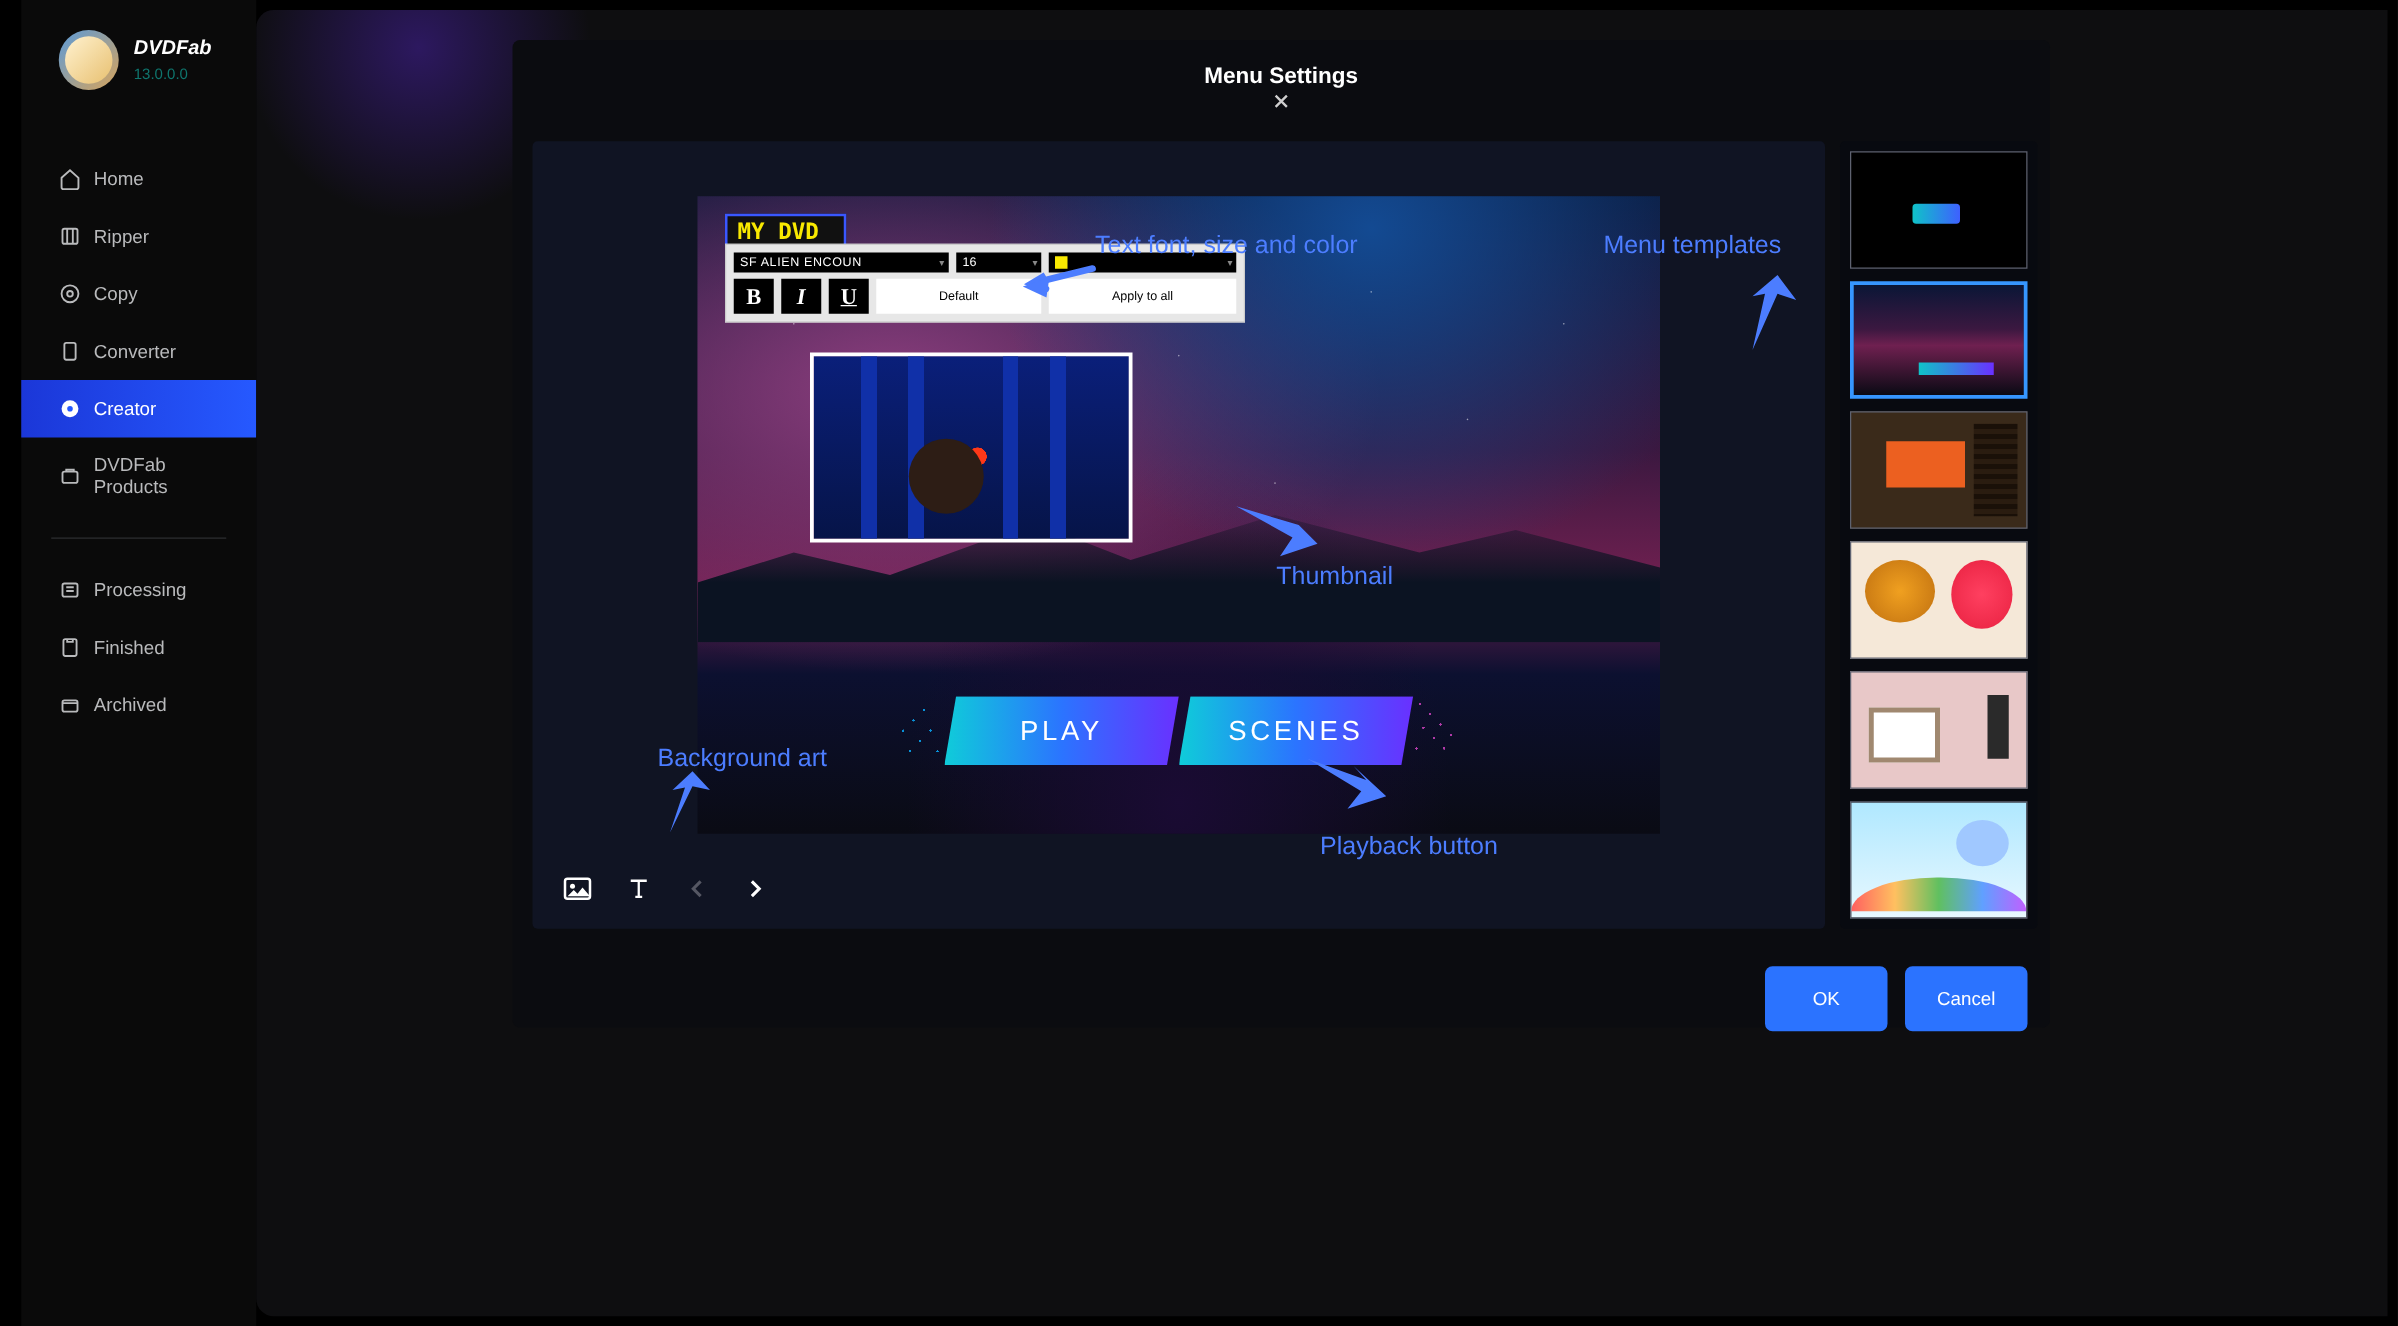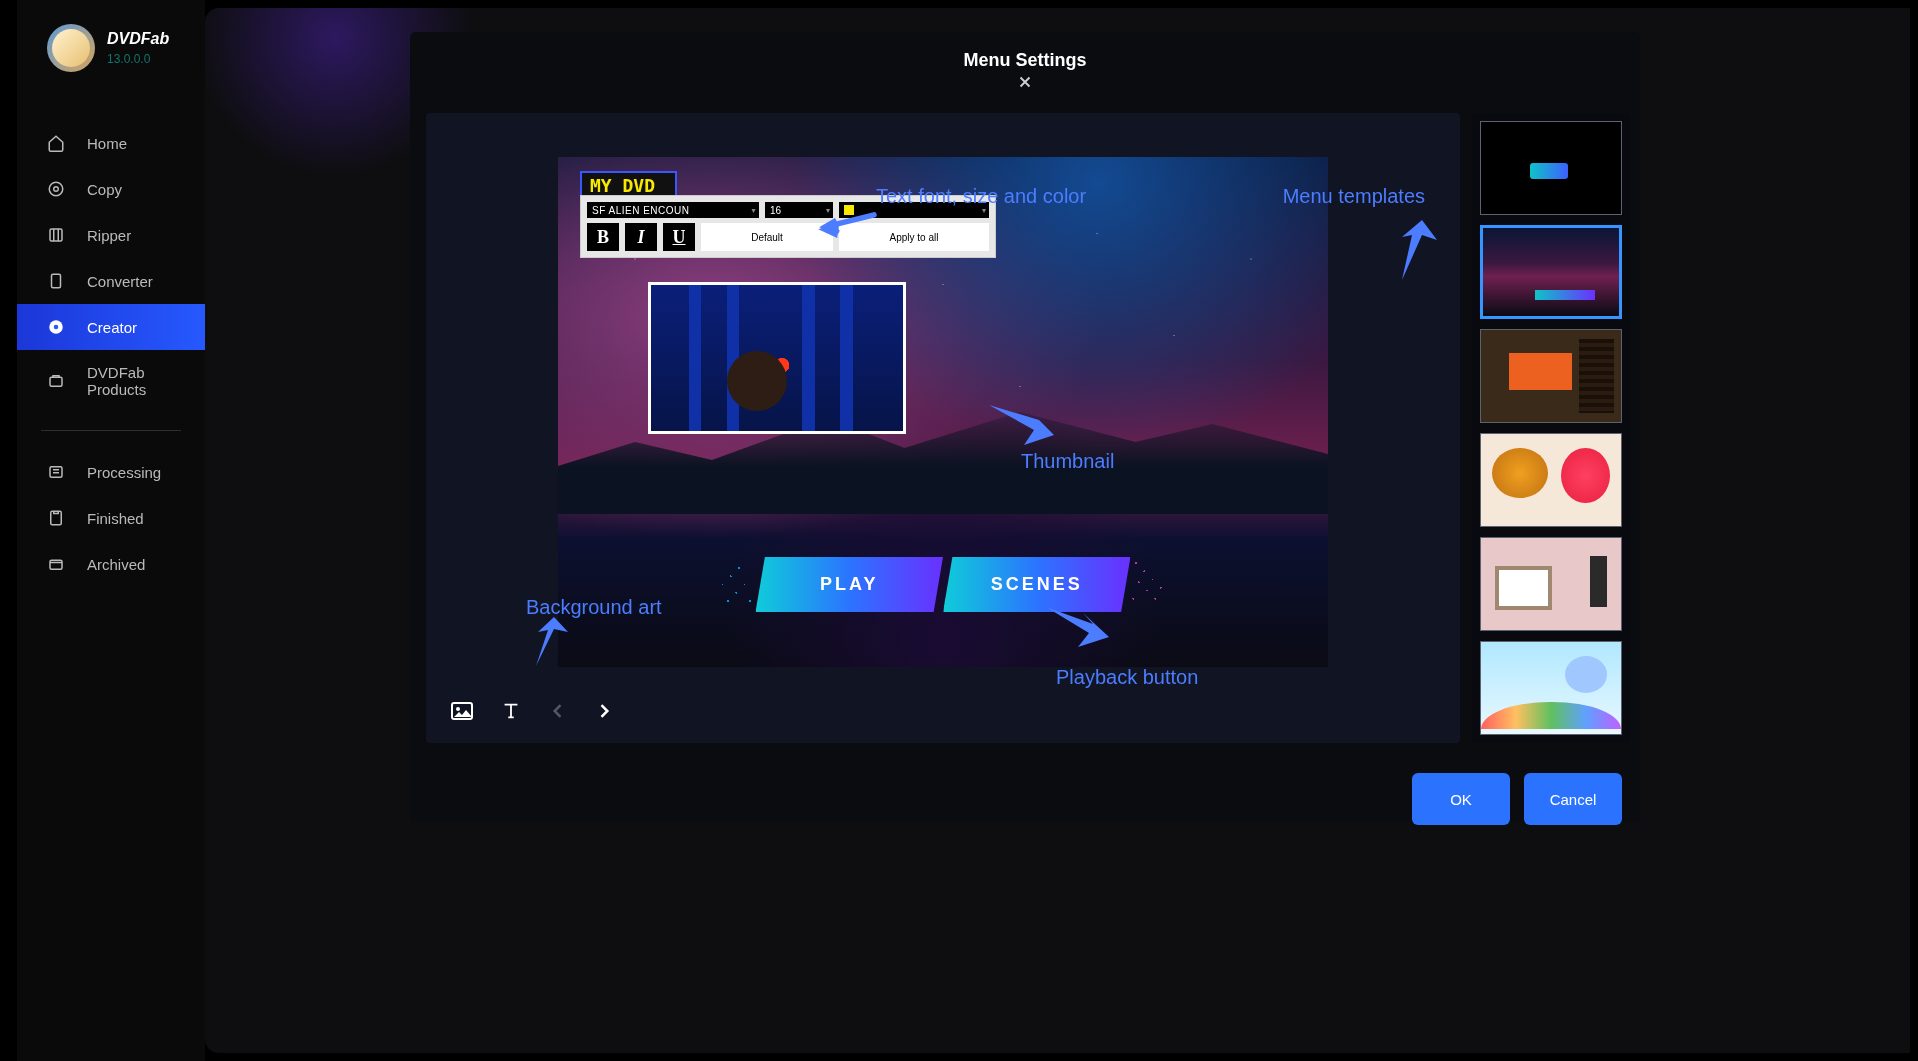--- a/index.html
+++ b/index.html
@@ -65,21 +65,21 @@
     .nav-list {
       padding-top: 24px;
     }
     .nav-item {
       display: flex;
       align-items: center;
       padding: 14px 24px 14px 30px;
       color: #b9babc;
       font-size: 15px;
       cursor: pointer;
-      gap: 22px;
+      gap: 10px;
     }
     .nav-item.active {
       background: linear-gradient(90deg,#1b37d8,#2659ff);
       color: #fff;
     }
     .nav-icon {
       width: 18px;
       height: 18px;
       display: inline-flex;
       align-items: center;
@@ -331,22 +331,22 @@
       mask: radial-gradient(2px 2px at 10% 20%, #000 40%, transparent 42%),
             radial-gradient(2px 2px at 30% 50%, #000 40%, transparent 42%),
             radial-gradient(2px 2px at 50% 80%, #000 40%, transparent 42%);
     }
     .pb-btn {
       flex:1;
       display:flex;
       align-items:center;
       justify-content:center;
       color:#fff;
-      font-size:18px;
-      font-weight:700;
+      font-size:22px;
+      font-weight:400;
       letter-spacing:3px;
       cursor:pointer;
       background: linear-gradient(90deg,#0fccd9,#2b74ff,#6a30ff);
       clip-path: polygon(5% 0, 100% 0, 95% 100%, 0 100%);
     }
     .pb-btn:last-child {
       background: linear-gradient(90deg,#4a40ff,#5f30e8,#3a24b8);
       clip-path: polygon(5% 0, 100% 0, 95% 100%, 0 100%);
     }
     .pb-dots-right {
@@ -494,34 +494,34 @@
         <span class="nav-icon">
           <svg viewBox="0 0 24 24" fill="none" stroke="currentColor" stroke-width="2">
               <path d="M3 11l9-8 9 8v10a2 2 0 01-2 2H5a2 2 0 01-2-2V11z"></path>
             </svg>
         </span>
         <span>Home</span>
       </div>
       <div class="nav-item">
         <span class="nav-icon">
           <svg viewBox="0 0 24 24" fill="none" stroke="currentColor" stroke-width="2">
+              <rect x="4" y="4" width="16" height="16" rx="2"></rect>
+              <path d="M9 4v16M15 4v16"></path>
+            </svg>
+        </span>
+        <span>Ripper</span>
+      </div>
+      <div class="nav-item">
+        <span class="nav-icon">
+          <svg viewBox="0 0 24 24" fill="none" stroke="currentColor" stroke-width="2">
               <circle cx="12" cy="12" r="9"></circle>
               <circle cx="12" cy="12" r="3"></circle>
             </svg>
         </span>
         <span>Copy</span>
-      </div>
-      <div class="nav-item">
-        <span class="nav-icon">
-          <svg viewBox="0 0 24 24" fill="none" stroke="currentColor" stroke-width="2">
-              <rect x="4" y="4" width="16" height="16" rx="2"></rect>
-              <path d="M9 4v16M15 4v16"></path>
-            </svg>
-        </span>
-        <span>Ripper</span>
       </div>
       <div class="nav-item">
         <span class="nav-icon">
           <svg viewBox="0 0 24 24" fill="none" stroke="currentColor" stroke-width="2">
               <rect x="6" y="3" width="12" height="18" rx="2"></rect>
             </svg>
         </span>
         <span>Converter</span>
       </div>
       <div class="nav-item active">

